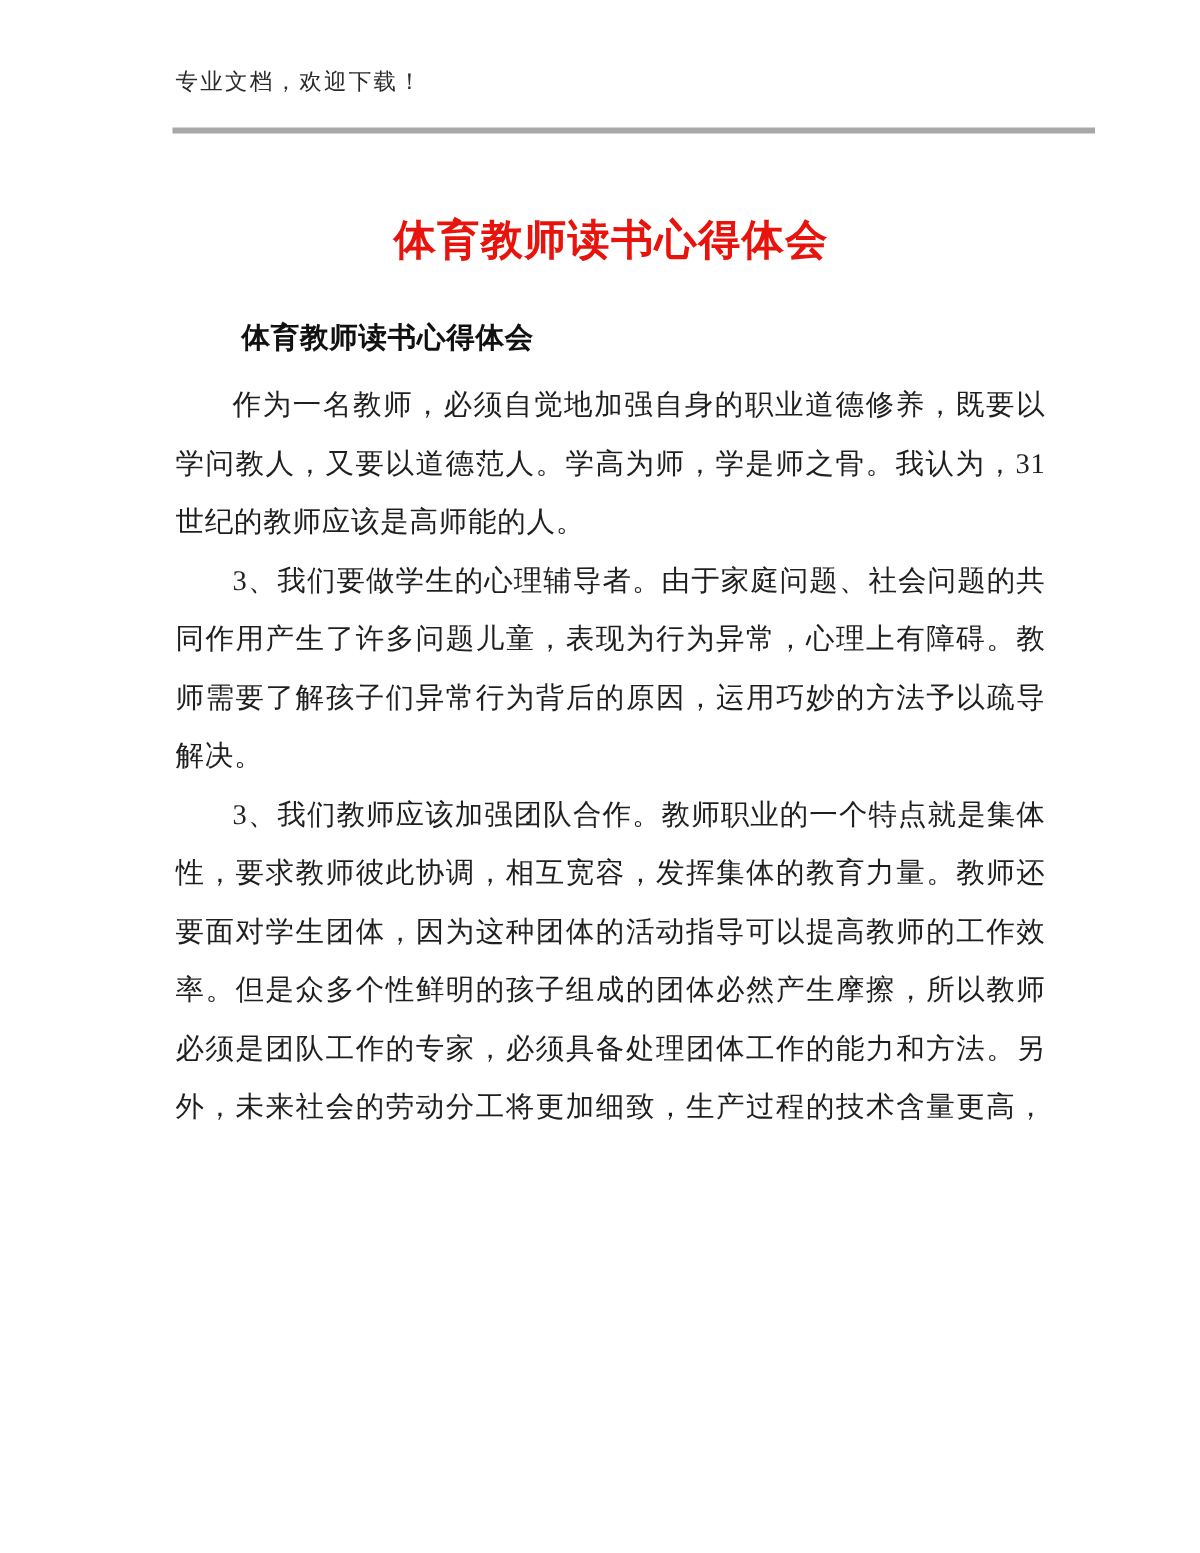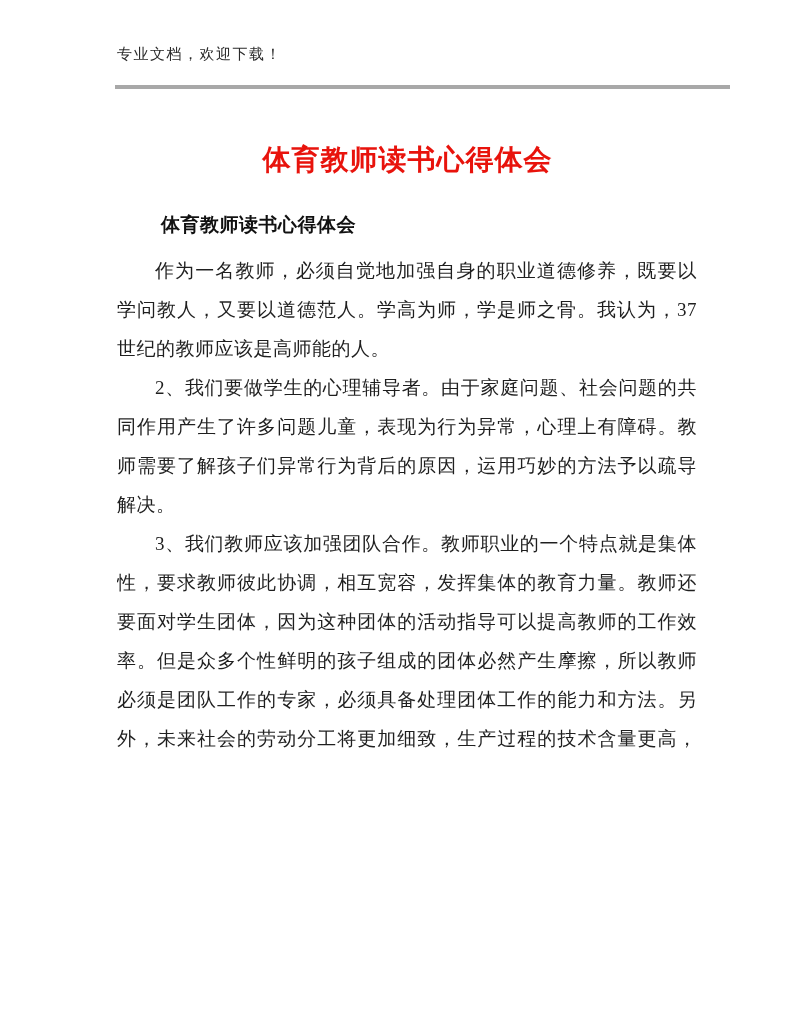--- a/index.html
+++ b/index.html
@@ -83,18 +83,18 @@
 
   <div class="header-note">专业文档，欢迎下载！</div>
 
   <div class="header-rule" style="background: rgb(168, 168, 168);"></div>
 
   <h1 class="doc-title" style="color: rgb(232, 19, 12);">体育教师读书心得体会</h1>
 
   <h2 class="doc-subtitle">体育教师读书心得体会</h2>
 
   <div class="doc-body" style="color: rgb(31, 31, 31);">
-    <p>作为一名教师，必须自觉地加强自身的职业道德修养，既要以学问教人，又要以道德范人。学高为师，学是师之骨。我认为，37 世纪的教师应该是高师能的人。</p>
-    <p>2、我们要做学生的心理辅导者。由于家庭问题、社会问题的共同作用产生了许多问题儿童，表现为行为异常，心理上有障碍。教师需要了解孩子们异常行为背后的原因，运用巧妙的方法予以疏导解决。</p>
+    <p>作为一名教师，必须自觉地加强自身的职业道德修养，既要以学问教人，又要以道德范人。学高为师，学是师之骨。我认为，31 世纪的教师应该是高师能的人。</p>
+    <p>3、我们要做学生的心理辅导者。由于家庭问题、社会问题的共同作用产生了许多问题儿童，表现为行为异常，心理上有障碍。教师需要了解孩子们异常行为背后的原因，运用巧妙的方法予以疏导解决。</p>
     <p>3、我们教师应该加强团队合作。教师职业的一个特点就是集体性，要求教师彼此协调，相互宽容，发挥集体的教育力量。教师还要面对学生团体，因为这种团体的活动指导可以提高教师的工作效率。但是众多个性鲜明的孩子组成的团体必然产生摩擦，所以教师必须是团队工作的专家，必须具备处理团体工作的能力和方法。另外，未来社会的劳动分工将更加细致，生产过程的技术含量更高，人与人之间的</p>
   </div>
 
 </div>
 
 </body></html>

